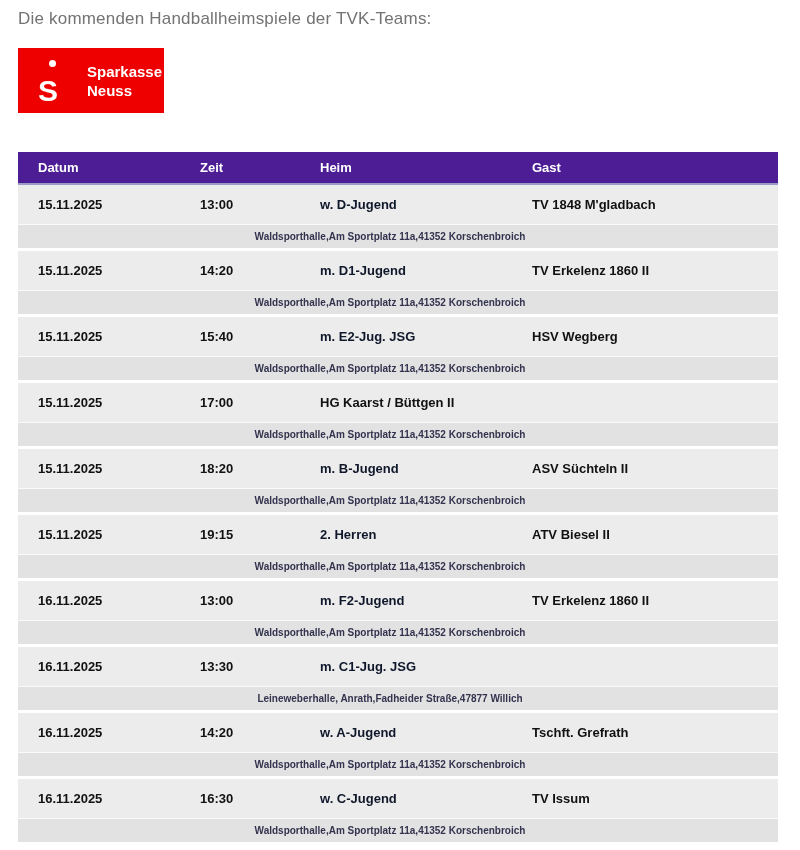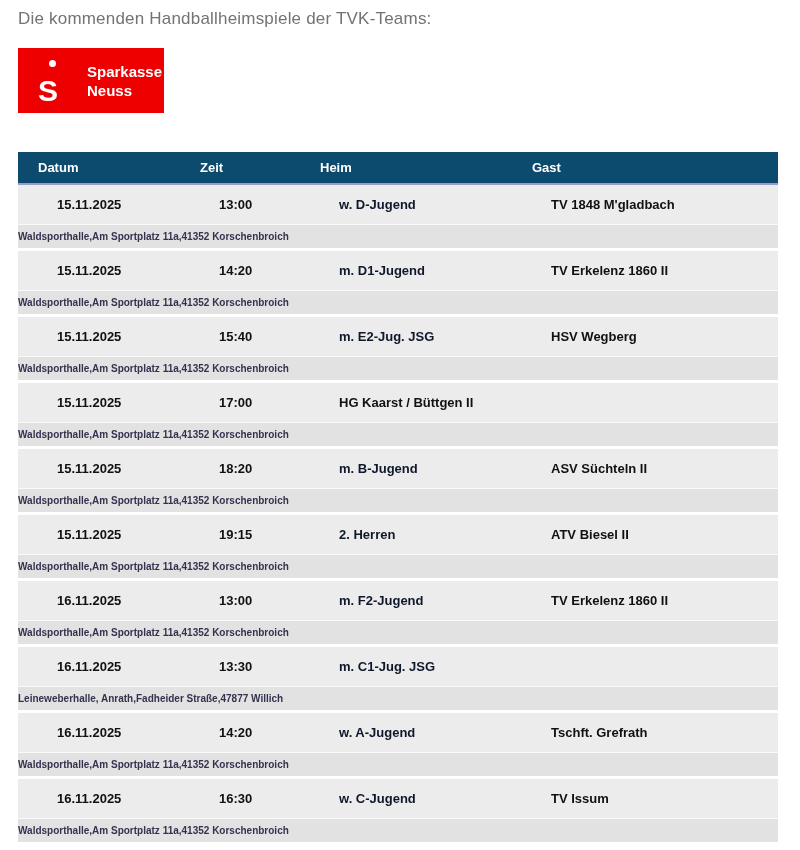--- a/index.html
+++ b/index.html
@@ -44,36 +44,36 @@
     margin-left:23px;
   }
   
   .games-table{
     position:absolute;left:18px;top:152px;
     width:760px;
   }
   .thead{
     display:flex;align-items:center;
     height:31px;
-    background:#0c4a6e;
+    background:#4c1d95;
     border-bottom:2px solid #9b9bc8;
     color:#ffffff;font-weight:bold;font-size:13px;
   }
   .row-main{
     display:flex;align-items:center;
     height:39px;
     background:#ececec;
     border-bottom:1px solid #fafafa;
-    font-size:13px;font-weight:bold;color:#111111;padding-left:19px;
+    font-size:13px;font-weight:bold;color:#111111;
   }
   .row-venue{
     height:23px;line-height:23px;
     background:#e2e2e2;
     border-bottom:3px solid #ffffff;
-    text-align:left;
+    text-align:center;
     padding-right:16px;
     font-size:10px;font-weight:bold;
     color:#33334f;
   }
   .c1{flex:0 0 177px;padding-left:20px;box-sizing:border-box;}
   .c2{flex:0 0 120px;padding-left:5px;box-sizing:border-box;}
   .c3{flex:0 0 212px;padding-left:5px;box-sizing:border-box;}
   .c4{flex:1;padding-left:5px;box-sizing:border-box;}
   .heim-label{color:#0f172a;}
 </style>

